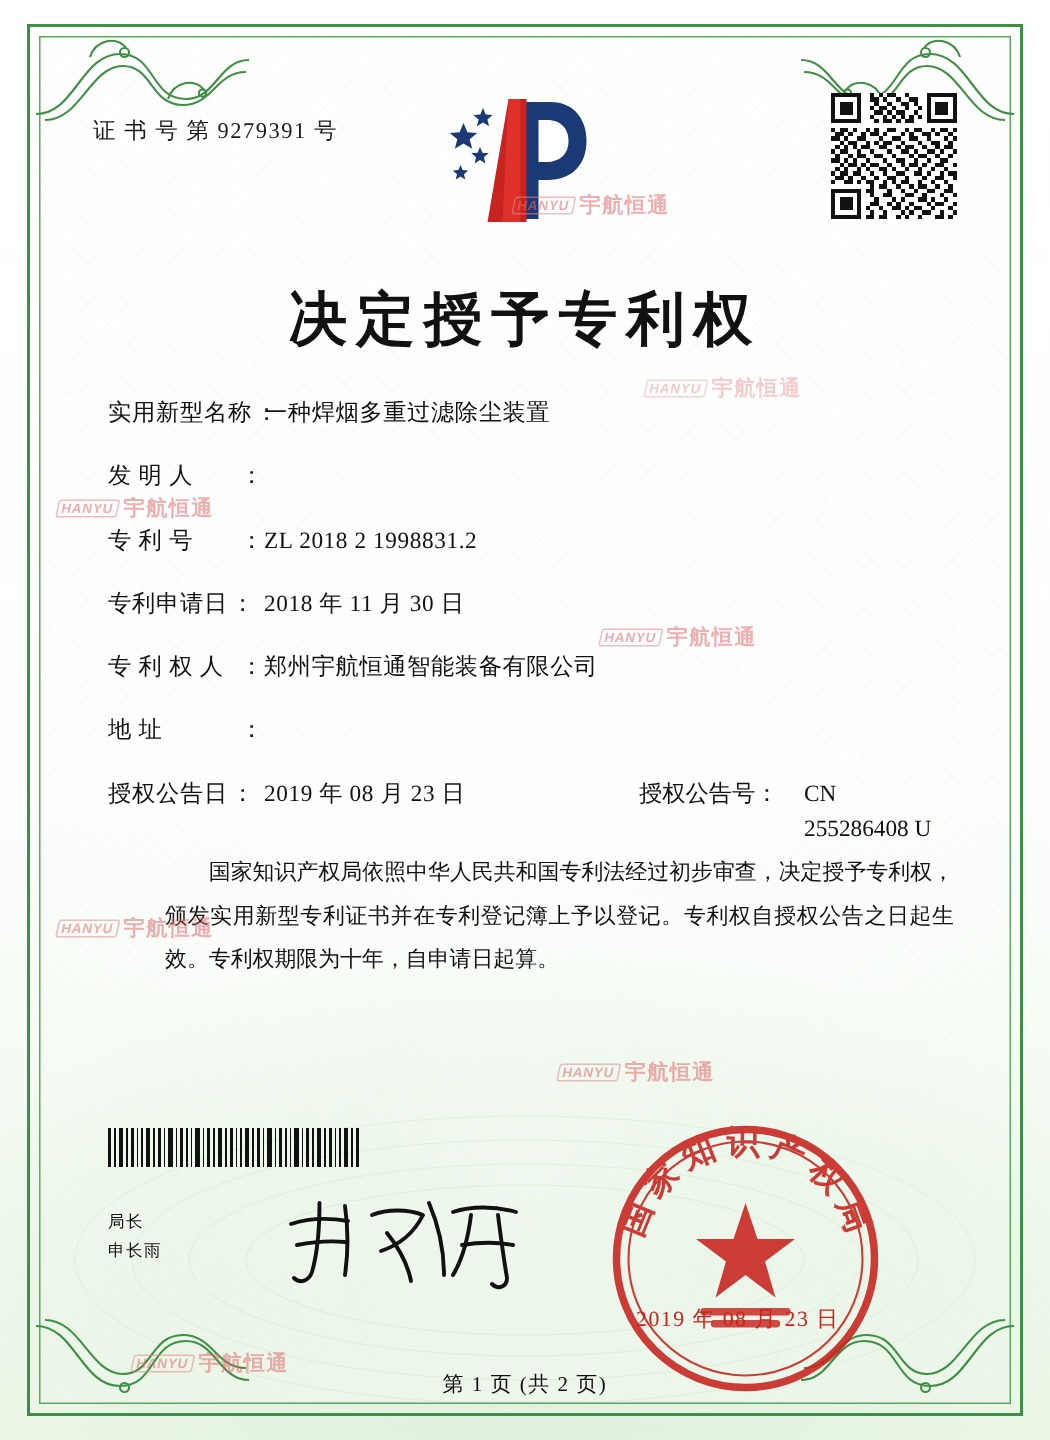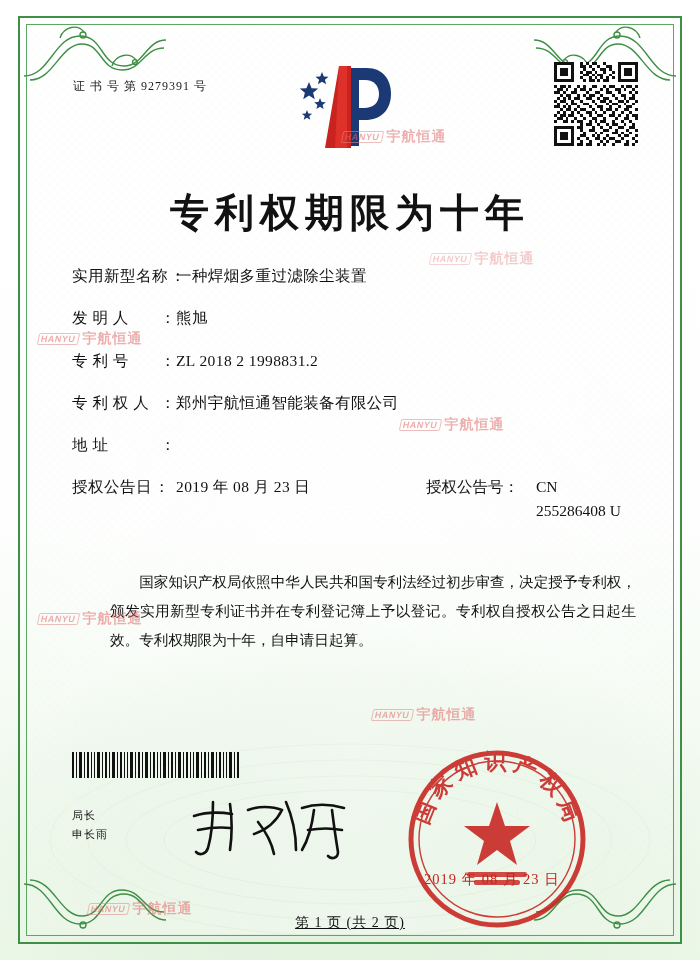--- a/index.html
+++ b/index.html
@@ -49,23 +49,23 @@
     pointer-events: none;
   }
   .corner-orn.tl { left: 20px;  top: 18px; }
   .corner-orn.tr { right: 20px; top: 18px; transform: scaleX(-1); }
   .corner-orn.bl { left: 20px;  bottom: 18px; transform: scaleY(-1); }
   .corner-orn.br { right: 20px; bottom: 18px; transform: scale(-1,-1); }
 
   
   .cert-number {
     position: absolute;
-    left: 73px;
+    left: 62px;
     top: 78px;
-    font-size: 12px;
+    font-size: 15px;
     letter-spacing: 1px;
     color: #1b1b1b;
     white-space: nowrap;
   }
   .logo {
     position: absolute;
     left: 295px;
     top: 60px;
     width: 110px;
     height: 95px;
@@ -196,21 +196,20 @@
 
   
   .footer {
     position: absolute;
     left: 0; right: 0;
     bottom: 28px;
     text-align: center;
     font-size: 14px;
     color: #111;
     letter-spacing: 1px;
-    text-decoration: underline;
   }
 
   
   .wm {
     position: absolute;
     display: flex;
     align-items: center;
     gap: 4px;
     opacity: .55;
     pointer-events: none;
@@ -534,45 +533,48 @@
       <rect x="8" y="28" width="2" height="1"></rect>
         <rect x="11" y="28" width="2" height="1"></rect>
         <rect x="15" y="28" width="1" height="1"></rect>
         <rect x="17" y="28" width="1" height="1"></rect>
         <rect x="20" y="28" width="1" height="1"></rect>
         <rect x="24" y="28" width="2" height="1"></rect>
         <rect x="27" y="28" width="1" height="1"></rect>
     </g>
   </svg>
 
-  <div class="cert-title">专利权期限为十年</div>
+  <div class="cert-title">决定授予专利权</div>
 
   <div class="fields">
 
     <div class="field-row">
       <div class="field-label"><span>实用新型名称</span><span class="colon">：</span></div>
       <div class="field-value">一种焊烟多重过滤除尘装置</div>
     </div>
 
     <div class="field-row">
       <div class="field-label spread">
           <span>发 明 人</span>
           <span class="colon">：</span>
         </div>
-      <div class="field-value">熊旭</div>
     </div>
 
     <div class="field-row">
       <div class="field-label spread">
           <span>专 利 号</span>
           <span class="colon">：</span>
         </div>
       <div class="field-value">ZL 2018 2 1998831.2</div>
     </div>
 
+    <div class="field-row">
+      <div class="field-label"><span>专利申请日</span><span class="colon">：</span></div>
+      <div class="field-value">2018 年 11 月 30 日</div>
+    </div>
 
     <div class="field-row">
       <div class="field-label spread">
           <span>专 利 权 人</span>
           <span class="colon">：</span>
         </div>
       <div class="field-value">郑州宇航恒通智能装备有限公司</div>
     </div>
 
     <div class="field-row">

